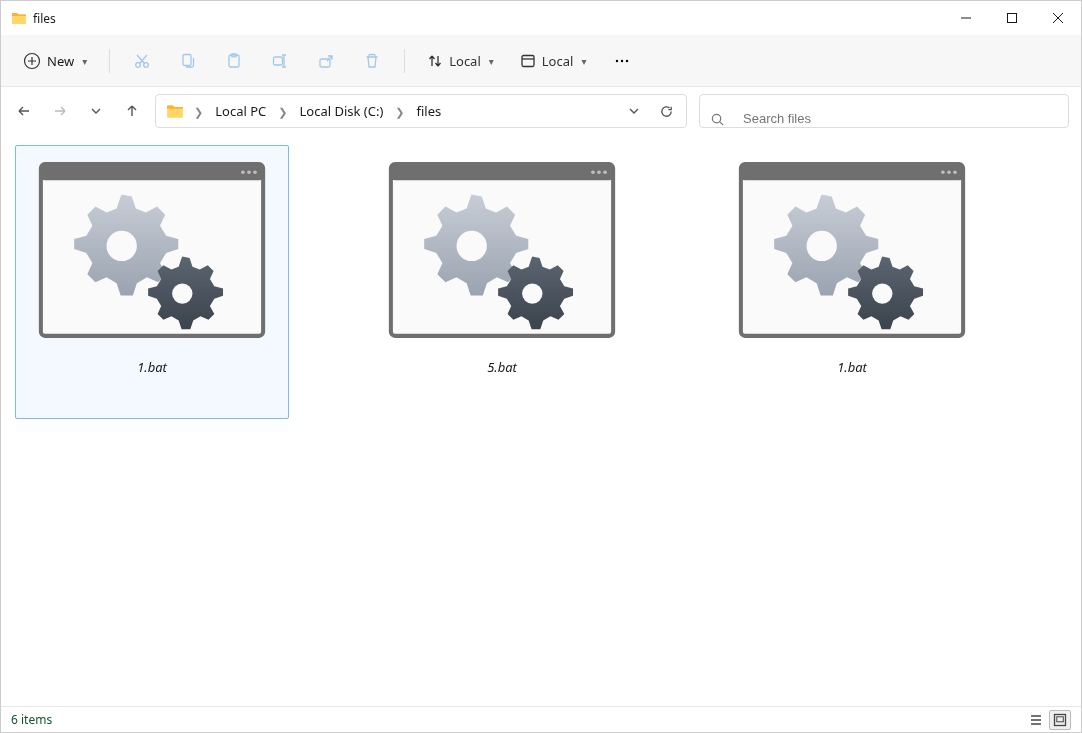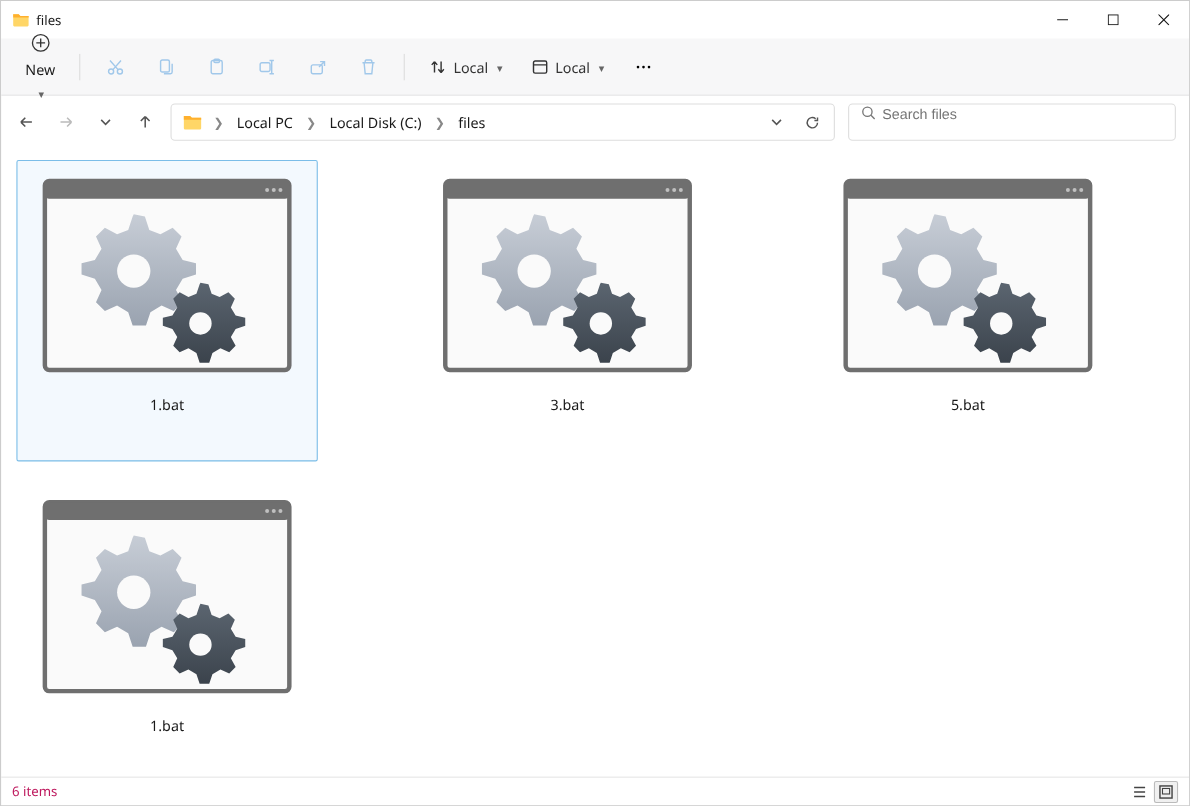--- a/index.html
+++ b/index.html
@@ -8,51 +8,51 @@
   
   
   .titlebar { height: 34px; display: flex; align-items: center; padding-left: 10px; background: #fff; }
   .titlebar .folder-mini { width: 16px; height: 16px; margin-right: 6px; }
   .titlebar .title { font-size: 12px; }
   .titlebar .spacer { flex: 1; }
   .winbtn { width: 46px; height: 34px; display: flex; align-items: center; justify-content: center; }
 
   
   .toolbar { height: 52px; background: #f7f7f8; border-bottom: 1px solid #e6e6e6; display: flex; align-items: center; padding: 0 12px; gap: 6px; }
-  .newbtn { display: flex; align-items: center; gap: 6px; padding: 6px 10px; border-radius: 4px; flex-direction: column; }
+  .newbtn { display: flex; align-items: center; gap: 6px; padding: 6px 10px; border-radius: 4px; }
   .tb-sep { width: 1px; height: 24px; background: #ddd; margin: 0 6px; }
   .tb-btn { width: 40px; height: 36px; display: flex; align-items: center; justify-content: center; border-radius: 4px; color: #0a7bda; }
   .tb-btn.disabled { color: #a1c8ea; }
   .tb-label { display: flex; align-items: center; gap: 6px; padding: 6px 10px; border-radius: 4px; color: #333; }
   .chev { font-size: 10px; color: #666; margin-left: 2px; }
 
   
   .addrrow { height: 48px; display: flex; align-items: center; padding: 0 12px; gap: 12px; }
   .navbtns { display: flex; align-items: center; gap: 14px; color: #555; }
   .navbtn { width: 22px; height: 22px; display: flex; align-items: center; justify-content: center; }
   .navbtn.disabled { color: #bbb; }
   .addrbar { flex: 1; height: 34px; border: 1px solid #ddd; border-radius: 4px; display: flex; align-items: center; padding: 0 6px; gap: 4px; }
   .folder-mini-addr { width: 18px; height: 18px; margin: 0 4px; }
   .crumb { padding: 4px 6px; border-radius: 3px; }
   .crumb-sep { color: #888; font-size: 11px; padding: 0 2px; }
   .addrbar .spacer { flex: 1; }
   .addr-icon { width: 28px; height: 28px; display: flex; align-items: center; justify-content: center; color: #555; }
-  .searchbox { width: 298px; height: 34px; border: 1px solid #ddd; border-radius: 4px; display: flex; align-items: flex-start; padding: 0 10px; gap: 3px; color: #777; }
+  .searchbox { width: 370px; height: 34px; border: 1px solid #ddd; border-radius: 4px; display: flex; align-items: flex-end; padding: 0 10px; gap: 16px; color: #777; }
   .searchbox input { border: none; outline: none; flex: 1; font-size: 13px; color: #333; background: transparent; }
 
   
   .content { flex: 1; overflow: auto; padding: 10px 4px 0 14px; }
-  .grid { display: grid; grid-template-columns: repeat(3, 350px); gap: 14px; }
+  .grid { display: grid; grid-template-columns: repeat(3, 350px); gap: 0; font-style: italic; }
   .file { width: 274px; height: 274px; display: flex; flex-direction: column; align-items: center; justify-content: flex-start; border: 1px solid transparent; border-radius: 2px; padding: 6px 4px 0 4px; margin-bottom: 4px; }
   .file.selected { border: 1px solid #7bbde8; background: #f3f9fe; }
   .thumb { width: 246px; height: 198px; display: flex; align-items: center; justify-content: center; }
   .fname { margin-top: 8px; font-size: 13px; text-align: center; }
 
   
-  .status { height: 26px; border-top: 1px solid #e6e6e6; display: flex; align-items: center; padding: 0 10px; font-size: 12px; color: #be185d; }
+  .status { height: 26px; border-top: 1px solid #e6e6e6; display: flex; align-items: center; padding: 0 10px; font-size: 12px; color: #14532d; }
   .status .spacer { flex: 1; }
   .viewswitch { display: flex; gap: 2px; }
   .vs { width: 22px; height: 20px; display: flex; align-items: center; justify-content: center; border: 1px solid transparent; border-radius: 2px; }
   .vs.active { border-color: #bbb; background: #f0f0f0; }
 
   svg { display: block; }
 </style>
 </head>
 <body>
 
@@ -250,28 +250,20 @@
           </svg>
     </div>
     <div class="fname">1.bat</div>
       </div>
       <div class="file">
     <div class="thumb">
       <svg viewBox="0 0 240 196" width="246" height="198">
             <use href="#bat-icon-art"></use>
           </svg>
     </div>
-    <div class="fname">3.bat</div>
-      </div>
-      <div class="file">
-    <div class="thumb">
-      <svg viewBox="0 0 240 196" width="246" height="198">
-            <use href="#bat-icon-art"></use>
-          </svg>
-    </div>
     <div class="fname">5.bat</div>
       </div>
       <div class="file">
     <div class="thumb">
       <svg viewBox="0 0 240 196" width="246" height="198">
             <use href="#bat-icon-art"></use>
           </svg>
     </div>
     <div class="fname">1.bat</div>
       </div>

